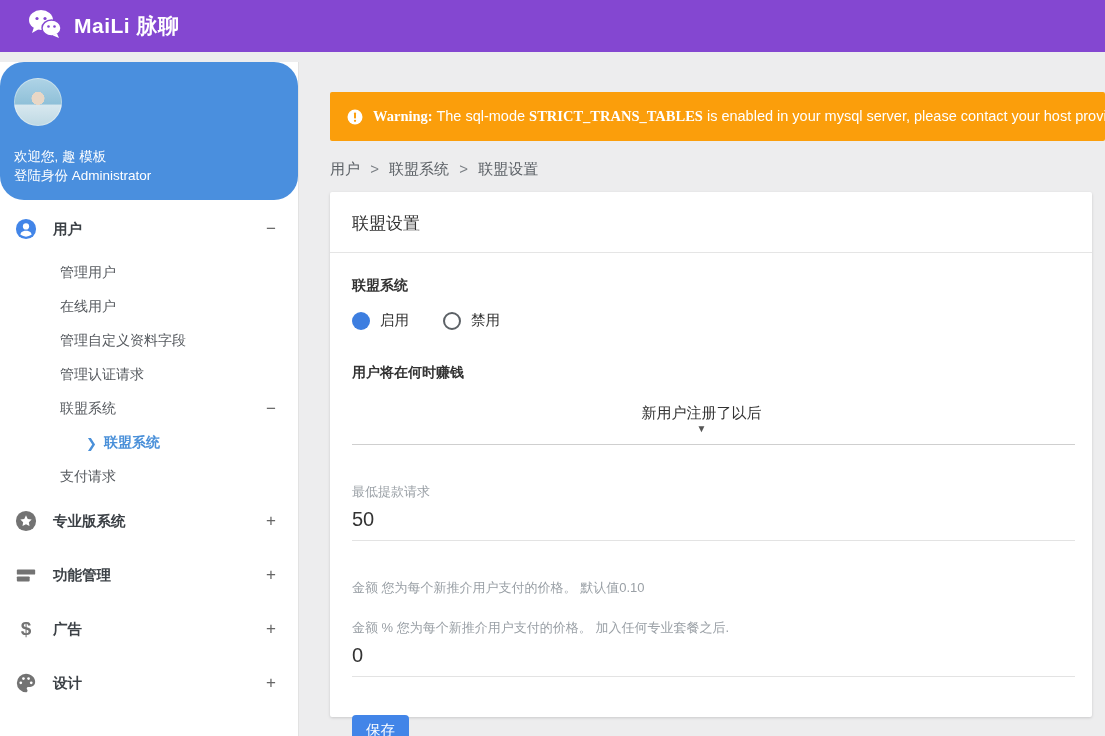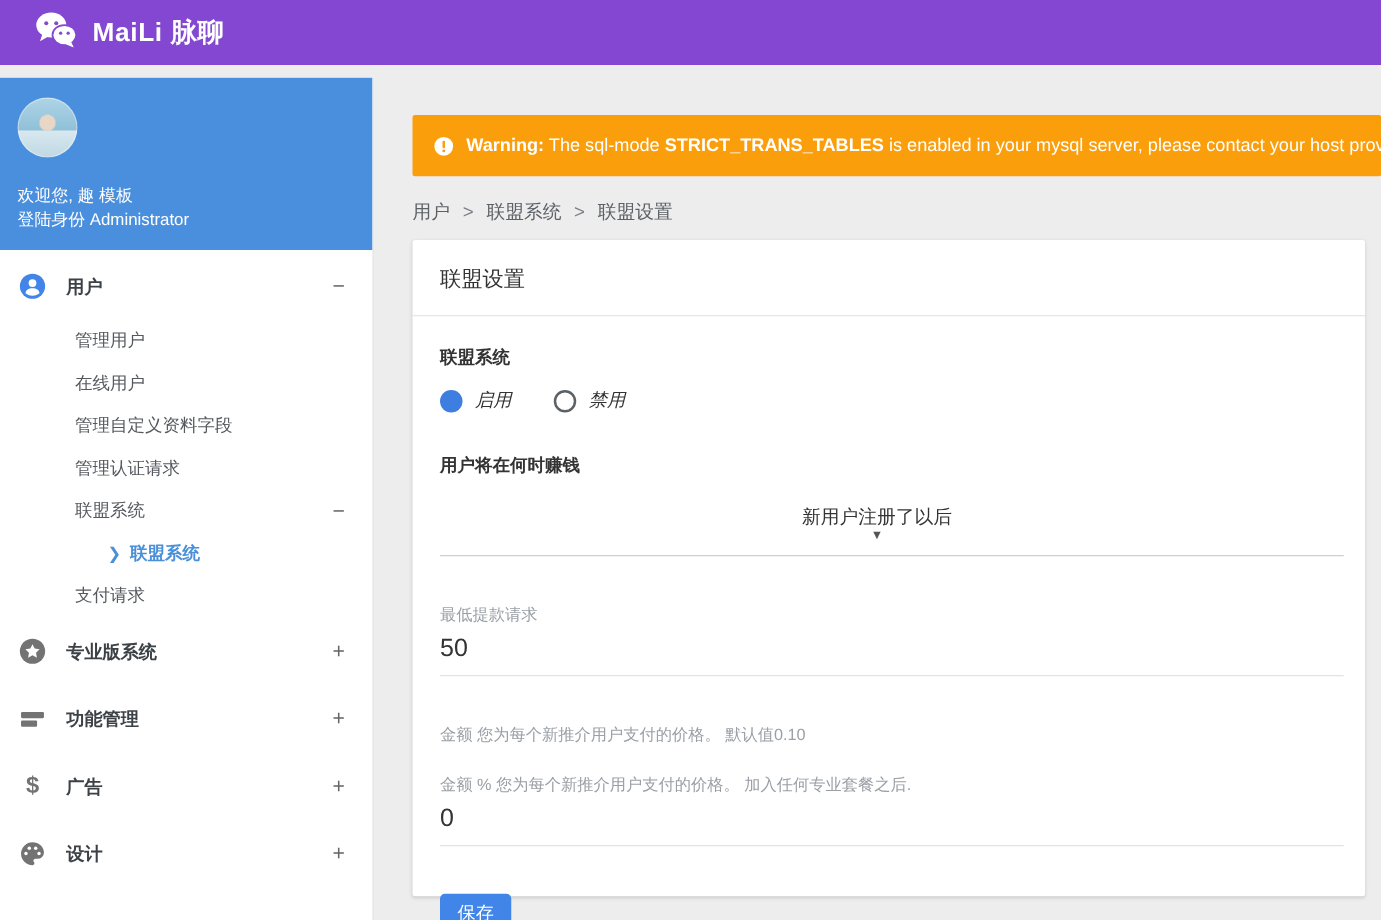--- a/index.html
+++ b/index.html
@@ -21,21 +21,21 @@
   .brand-title { color: #fff; font-size: 21px; font-weight: bold; letter-spacing: .5px; }
 
   
   .sidebar {
     position: absolute; left: 0; top: 62px; width: 299px; height: 674px;
     background: #fff; border-right: 1px solid #e2e2e2;
     overflow: hidden;
   }
   .profile {
     background: #4a8fde; height: 138px; padding: 16px 20px 14px 14px;
-    display: flex; flex-direction: column; justify-content: space-between;
+    display: flex; flex-direction: column; justify-content: space-between; border-radius: 24px;
   }
   .avatar {
     width: 48px; height: 48px; border-radius: 50%;
     background:
       radial-gradient(circle at 50% 42%, #e8d7c6 0 18%, transparent 19%),
       linear-gradient(180deg, #aed3e6 0%, #8fc0d8 55%, #d8e8ef 56%, #bfd9e4 100%);
     border: 1px solid rgba(255,255,255,.35);
   }
   .profile-text { color: #fff; font-size: 13.5px; line-height: 1.45; }
 
@@ -63,42 +63,42 @@
   .main {
     position: absolute; left: 300px; top: 62px; width: 805px; height: 674px;
     background: #ededee; overflow: hidden;
   }
   .warning-banner {
     margin: 30px 0 0 30px; height: 49px; background: #fb9e0b;
     display: flex; align-items: center; padding: 0 14px 0 16px;
     color: #fff; font-size: 14.5px; white-space: nowrap; overflow: hidden;
     border-radius: 2px;
   }
-  .warning-banner b { font-weight: bold; }
+  .warning-banner b { font-weight: bold; font-family: Liberation Serif, serif; }
   .warning-icon { margin-right: 9px; flex: 0 0 18px; display: inline-flex; }
 
   .breadcrumb {
     margin: 19px 0 0 30px; font-size: 15px; color: #5c6166;
   }
   .breadcrumb .bc-item { cursor: pointer; }
   .breadcrumb .bc-sep { margin: 0 6px; color: #7a7f84; }
 
   .card {
     margin: 13px 13px 0 30px; background: #fff;
     box-shadow: 0 1px 3px rgba(0,0,0,.15); border-radius: 2px;
     height: 525px;
   }
   .card-header {
     padding: 20px 22px 17px 22px; border-bottom: 1px solid #e5e5e5;
     font-size: 17px; color: #333;
   }
   .card-body { padding: 24px 17px 0 22px; }
 
   .group-label-bold { font-size: 14px; font-weight: bold; color: #333; }
-  .radio-row { display: flex; align-items: center; gap: 34px; margin-top: 16px; font-style: italic; }
+  .radio-row { display: flex; align-items: center; gap: 34px; margin-top: 16px; }
   .radio-opt { display: flex; align-items: center; gap: 10px; font-size: 14.5px; color: #333; cursor: pointer; }
   .radio-dot { width: 18px; height: 18px; border-radius: 50%; }
   .radio-dot.on  { background: #3d7ee0; }
   .radio-dot.off { background: #fff; border: 2px solid #5c6166; }
 
   .select-group { margin-top: 34px; }
   .select-box {
     margin-top: 14px; padding: 8px 30px 10px 6px;
     border-bottom: 1px solid #cfcfcf;
     display: flex; align-items: center; justify-content: space-between;

